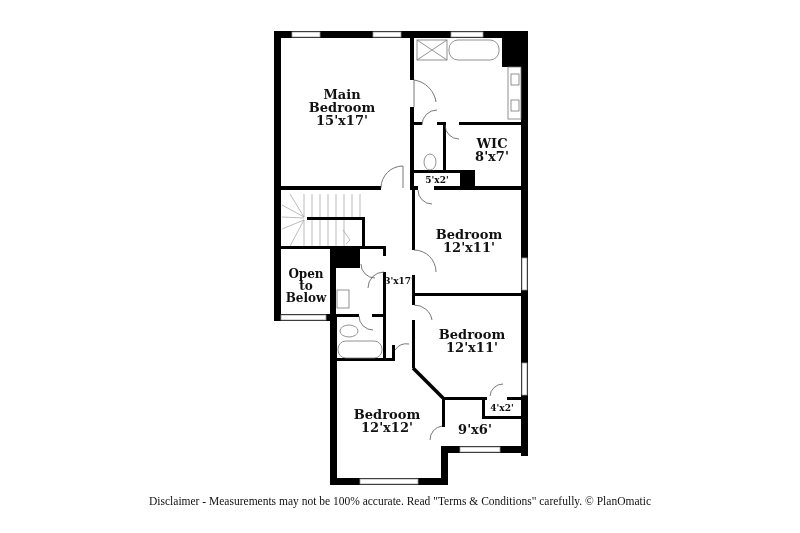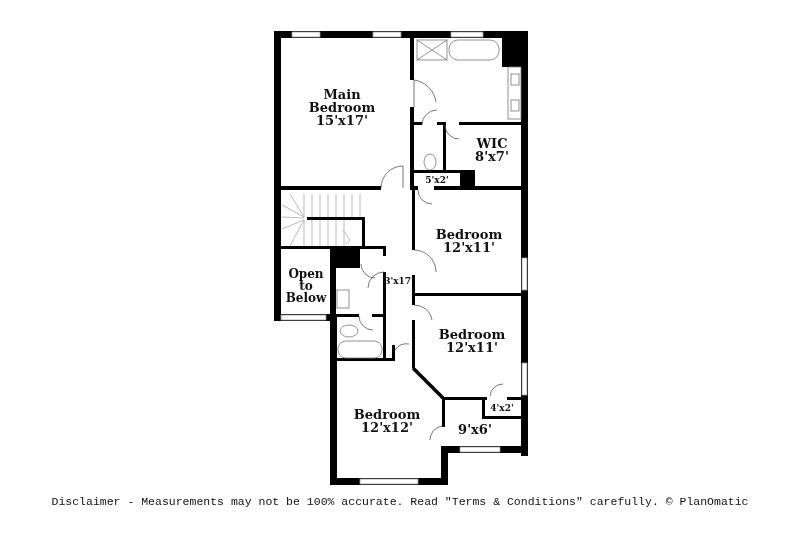--- a/index.html
+++ b/index.html
@@ -13,21 +13,21 @@
   .stair { stroke: #aaa; stroke-width: 0.8; fill: none; }
   .room-label {
     font-family: "DejaVu Serif", "Liberation Serif", serif;
     font-weight: bold; fill: #111; text-anchor: middle;
   }
   .lbl-lg { font-size: 13px; }
   .lbl-md { font-size: 12px; }
   .lbl-sm { font-size: 9px; }
   .disclaimer {
     position: absolute; left: 0; top: 495px; width: 800px; text-align: center;
-    font-family: Liberation Mono, monospace;
+    font-family: Liberation Serif, serif;
     font-size: 11.5px; color: #111;
   }
 </style>
 </head>
 <body>
 
 <svg id="floorplan" viewBox="0 0 800 533" xmlns="http://www.w3.org/2000/svg">
 
   <g>
 

